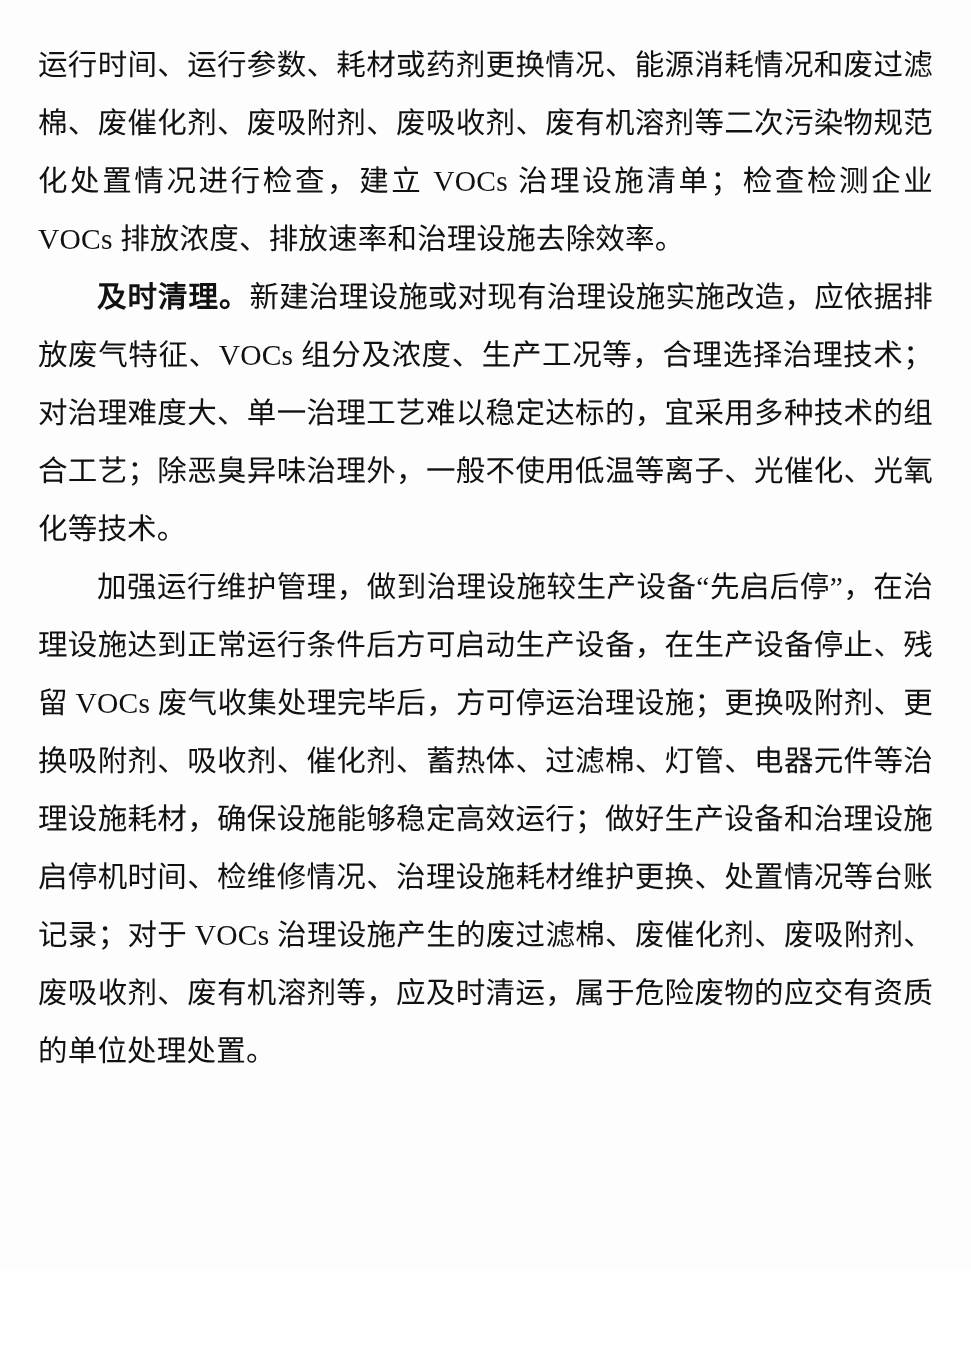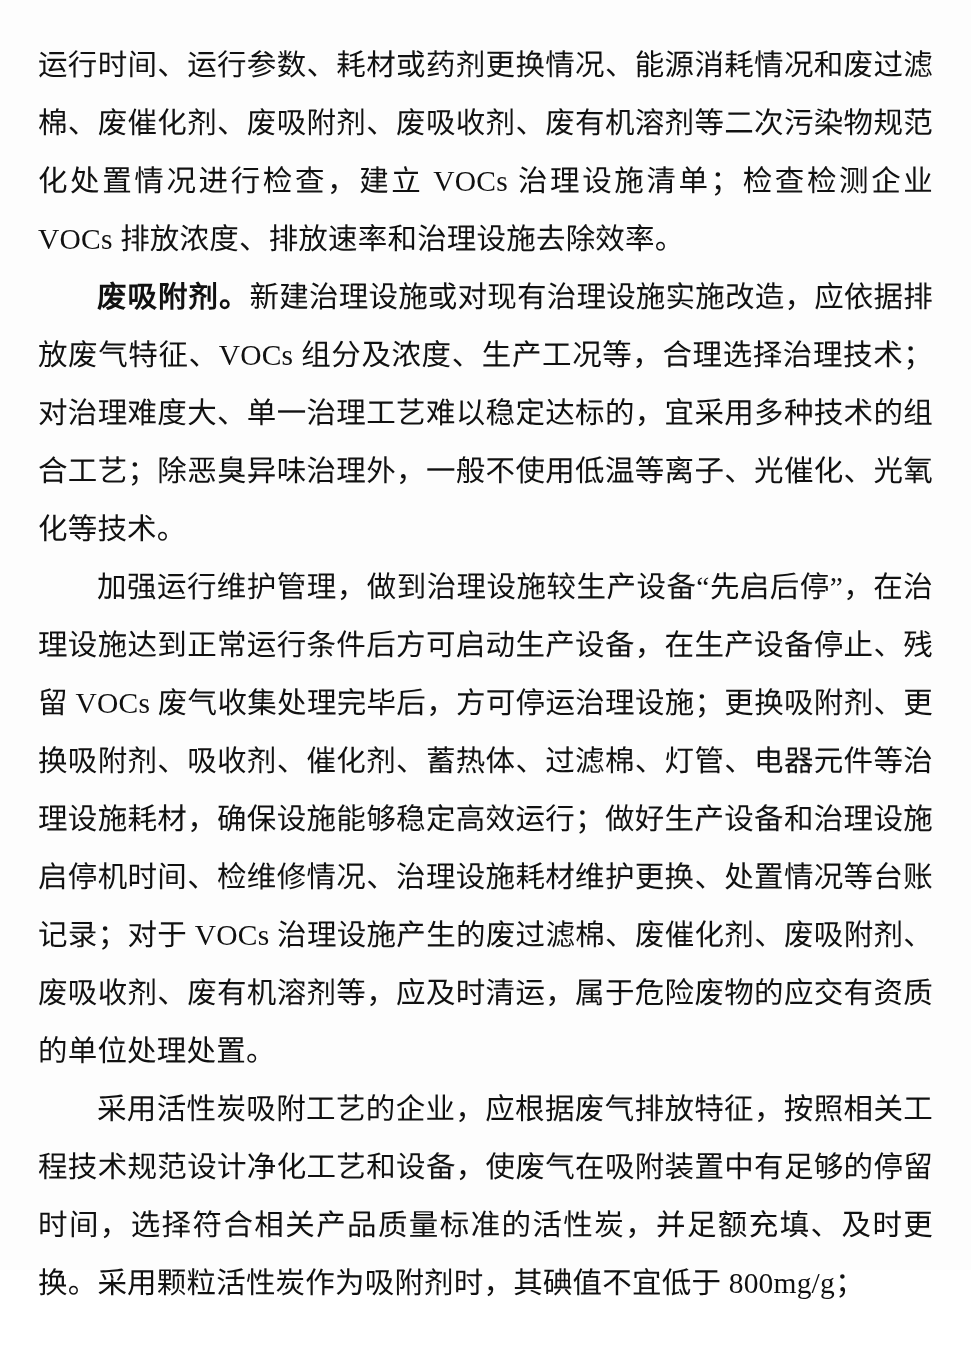--- a/index.html
+++ b/index.html
@@ -43,20 +43,19 @@
   }
 </style>
 </head>
 <body>
 
 <div class="page">
   <div class="doc-body">
 
     <p class="para"><span>运行时间、运行参数、耗材或药剂更换情况、能源消耗情况和废过滤棉、废催化剂、废吸附剂、废吸收剂、废有机溶剂等二次污染物规范化处置情况进行检查，建立 VOCs 治理设施清单；检查检测企业 VOCs 排放浓度、排放速率和治理设施去除效率。</span></p>
 
-    <p class="para indent"><span class="lead">废吸附剂。</span><span>新建治理设施或对现有治理设施实施改造，应依据排放废气特征、VOCs 组分及浓度、生产工况等，合理选择治理技术；对治理难度大、单一治理工艺难以稳定达标的，宜采用多种技术的组合工艺；除恶臭异味治理外，一般不使用低温等离子、光催化、光氧化等技术。</span></p>
+    <p class="para indent"><span class="lead">及时清理。</span><span>新建治理设施或对现有治理设施实施改造，应依据排放废气特征、VOCs 组分及浓度、生产工况等，合理选择治理技术；对治理难度大、单一治理工艺难以稳定达标的，宜采用多种技术的组合工艺；除恶臭异味治理外，一般不使用低温等离子、光催化、光氧化等技术。</span></p>
 
     <p class="para indent"><span>加强运行维护管理，做到治理设施较生产设备“先启后停”，在治理设施达到正常运行条件后方可启动生产设备，在生产设备停止、残留 VOCs 废气收集处理完毕后，方可停运治理设施；更换吸附剂、更换吸附剂、吸收剂、催化剂、蓄热体、过滤棉、灯管、电器元件等治理设施耗材，确保设施能够稳定高效运行；做好生产设备和治理设施启停机时间、检维修情况、治理设施耗材维护更换、处置情况等台账记录；对于 VOCs 治理设施产生的废过滤棉、废催化剂、废吸附剂、废吸收剂、废有机溶剂等，应及时清运，属于危险废物的应交有资质的单位处理处置。</span></p>
 
-    <p class="para indent"><span>采用活性炭吸附工艺的企业，应根据废气排放特征，按照相关工程技术规范设计净化工艺和设备，使废气在吸附装置中有足够的停留时间，选择符合相关产品质量标准的活性炭，并足额充填、及时更换。采用颗粒活性炭作为吸附剂时，其碘值不宜低于 800mg/g；</span></p>
 
   </div>
 </div>
 
 </body></html>

